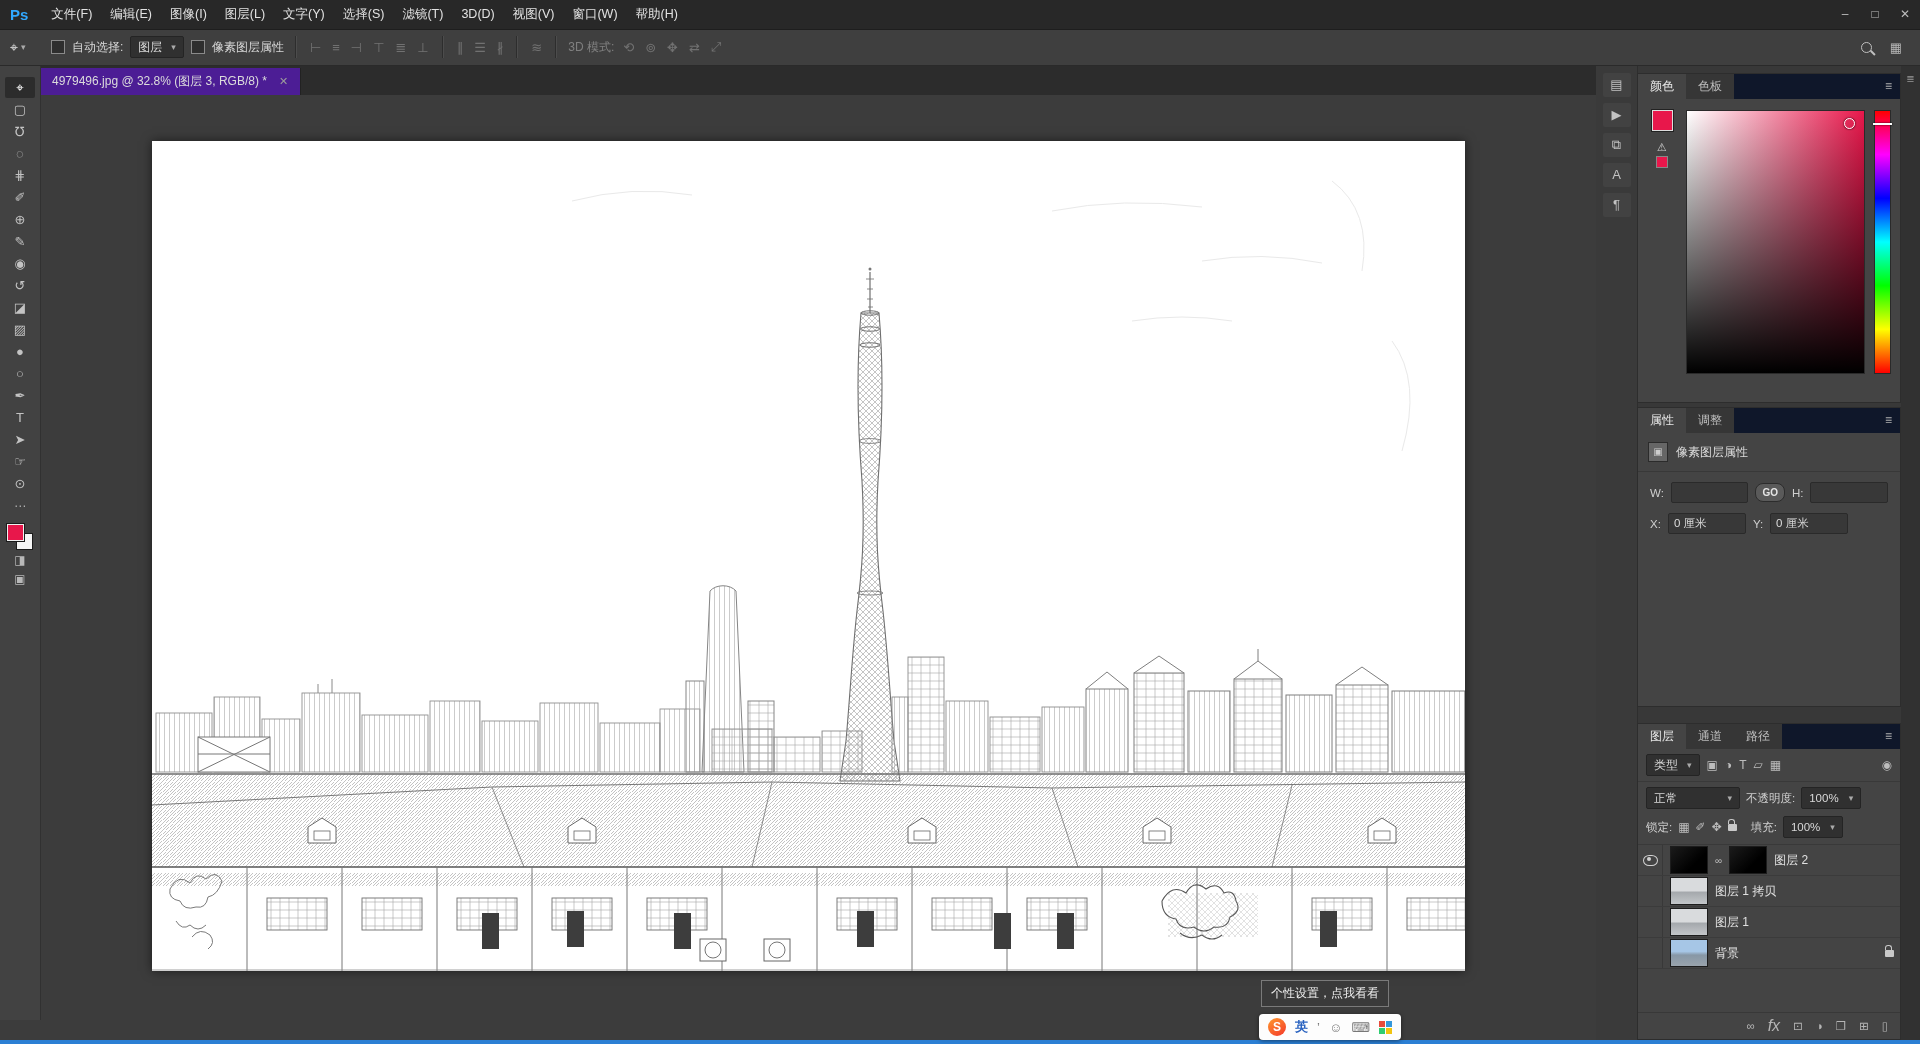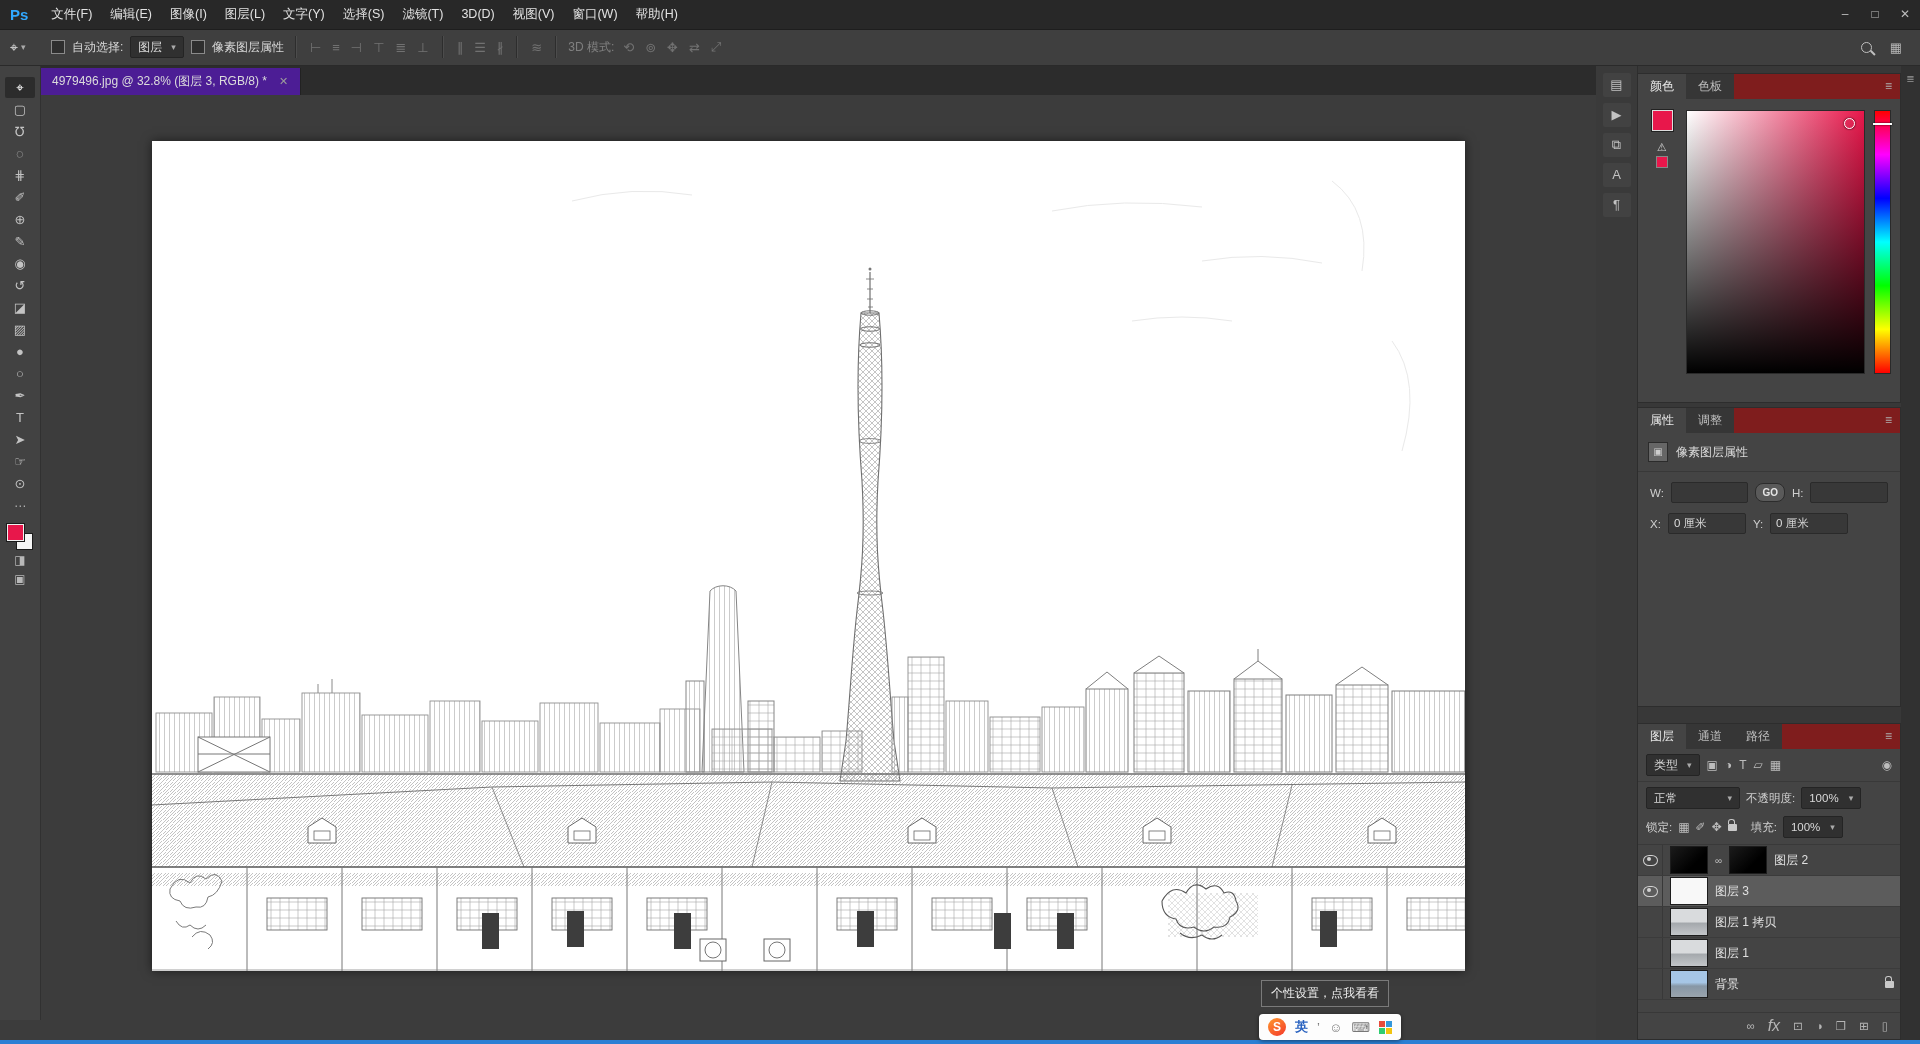--- a/index.html
+++ b/index.html
@@ -61,21 +61,21 @@
 
   
   .dock{position:absolute;right:0;top:65px;width:324px;bottom:4px;background:#383838;z-index:8;}
   .dock-icons{position:absolute;left:0;top:0;width:41px;bottom:0;background:#3a3a3a;border-right:1px solid #2e2e2e;
               display:flex;flex-direction:column;align-items:center;padding-top:8px;gap:6px;}
   .dicon{width:28px;height:24px;line-height:24px;text-align:center;color:#c2c2c2;font-size:13px;background:#424242;border-radius:2px;}
   .right-rail{position:absolute;right:0;top:0;width:19px;bottom:0;background:#313131;text-align:center;color:#9a9a9a;font-size:10px;padding-top:8px;box-sizing:border-box;}
   .panels{position:absolute;left:41px;top:0;width:264px;bottom:0;display:flex;flex-direction:column;}
 
   .panel{background:#444;border:1px solid #2d2d2d;display:flex;flex-direction:column;box-sizing:border-box;}
-  .ptabs{display:flex;background:#7f1d1d;align-items:flex-start;height:25px;flex:none;}
+  .ptabs{display:flex;background:#0f172a;align-items:flex-start;height:25px;flex:none;}
   .ptab{padding:0 12px;line-height:25px;font-size:12px;color:#bdbdbd;background:#363636;}
   .ptab.active{background:#444;color:#e8e8e8;}
   .pmenu{margin-left:auto;color:#b0b0b0;padding:0 8px;line-height:25px;font-size:12px;}
 
   .panel-color{margin-top:8px;height:330px;}
   .color-body{display:flex;gap:9px;padding:11px 9px;flex:1;}
   .cp-left{width:30px;display:flex;flex-direction:column;align-items:center;gap:10px;}
   .cp-fg{width:19px;height:19px;background:#e8174b;border:1px solid #ddd;outline:1px solid #222;}
   .cp-warn{display:flex;flex-direction:column;align-items:center;gap:2px;color:#d0d0d0;font-size:11px;}
   .cp-chip{width:10px;height:10px;background:#e8174b;border:1px solid #888;}
@@ -484,27 +484,20 @@
         <div class="llist">
           <div class="lrow">
             <span class="vis">
                 <span class="eye"></span>
               </span>
             <span class="th th-dark"></span>
             <span class="chain">∞</span>
             <span class="th th-dark"></span>
             <span class="lname">图层 2</span>
           </div>
-          <div class="lrow sel">
-            <span class="vis">
-                <span class="eye"></span>
-              </span>
-            <span class="th th-white"></span>
-            <span class="lname">图层 3</span>
-          </div>
           <div class="lrow">
             <span class="vis"></span>
             <span class="th th-photo"></span>
             <span class="lname">图层 1 拷贝</span>
           </div>
           <div class="lrow">
             <span class="vis"></span>
             <span class="th th-photo"></span>
             <span class="lname">图层 1</span>
           </div>

